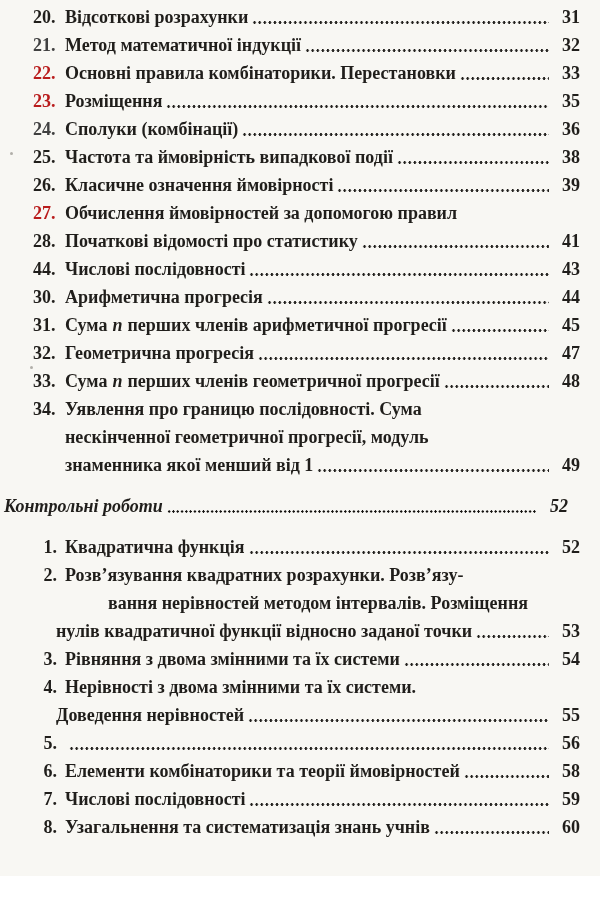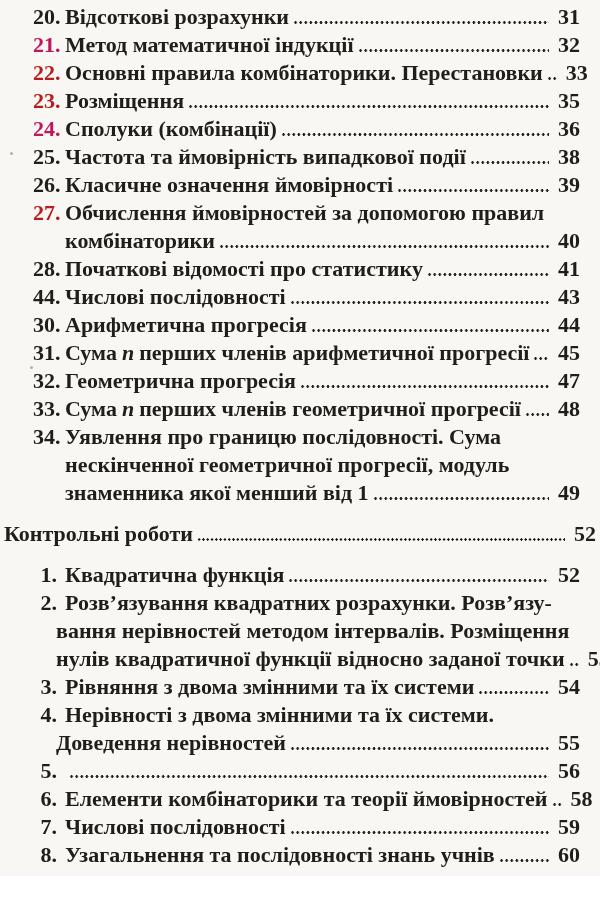--- a/index.html
+++ b/index.html
@@ -5,45 +5,45 @@
   html,body{margin:0;padding:0;}
   .page{
     position:relative;
     width:600px;height:876px;
     box-sizing:border-box;
     padding:3px 0 0 0;
     background:#f8f7f3;
     color:#201e1b;
     font-family:"Liberation Serif","DejaVu Serif",serif;
     font-weight:700;
-    font-size:22px;
+    font-size:18px;
     line-height:28px;
     overflow:hidden;
   }
   .row{display:flex;align-items:stretch;height:28px;padding:0 20px 0 33px;}
   .row .txt{white-space:nowrap;flex:0 0 auto;}
   .s1 .num{flex:0 0 30px;margin-right:2px;}
   .s2 .num{flex:0 0 24px;text-align:right;margin-right:8px;}
   .ca{padding-left:65px;}           
-  .cb{padding-left:56px;}           
+  .cb{padding-left:56px;justify-content:center;}           
   .dots{
     flex:1 1 12px;min-width:10px;height:3px;
     align-self:flex-end;margin:0 3px 7px 4px;
     background-image:radial-gradient(circle,#23211e 1.15px,rgba(0,0,0,0) 1.5px);
     background-size:5.1px 3px;background-repeat:repeat-x;
   }
   .pg{flex:0 0 28px;text-align:right;}
-  .hrow{padding:0 4px 0 4px;}
+  .hrow{padding:0 32px 0 4px;font-style:italic;}
   .hrow .dots{
     background-image:radial-gradient(circle,#14120f 1.05px,rgba(0,0,0,0) 1.35px);
     background-size:4.3px 3px;margin-bottom:7px;
   }
   .mvar{font-style:italic;margin:0 5px;}
   .fl{color:#b91c1c;}               
-  .fm{color:#be185d;}               
+  .fm{color:#404040;}               
   .sp{height:13px;}
   .speck{position:absolute;width:3px;height:3px;border-radius:50%;background:#9a9790;opacity:.75;}
   .streak{
     position:absolute;left:58px;right:20px;top:893px;height:4px;border-radius:2px;
     background:repeating-linear-gradient(90deg,rgba(70,68,64,.55) 0 7px,rgba(150,147,140,.35) 7px 14px);
     filter:blur(.8px);
   }
 </style>
 </head>
 <body>
@@ -89,25 +89,20 @@
   <div class="row s1">
     <span class="num">26.</span>
     <span class="txt">Класичне означення ймовірності</span>
     <span class="dots"></span>
     <span class="pg">39</span>
   </div>
   <div class="row s1">
     <span class="num fl">27.</span>
     <span class="txt">Обчислення ймовірностей за допомогою правил</span>
   </div>
-  <div class="row ca">
-    <span class="txt">комбінаторики</span>
-    <span class="dots"></span>
-    <span class="pg">40</span>
-  </div>
   <div class="row s1">
     <span class="num">28.</span>
     <span class="txt">Початкові відомості про статистику</span>
     <span class="dots"></span>
     <span class="pg">41</span>
   </div>
   <div class="row s1">
     <span class="num">44.</span>
     <span class="txt">Числові послідовності</span>
     <span class="dots"></span>
@@ -205,21 +200,21 @@
     <span class="pg">58</span>
   </div>
   <div class="row s2">
     <span class="num">7.</span>
     <span class="txt">Числові послідовності</span>
     <span class="dots"></span>
     <span class="pg">59</span>
   </div>
   <div class="row s2">
     <span class="num">8.</span>
-    <span class="txt">Узагальнення та послідовності знань учнів</span>
+    <span class="txt">Узагальнення та систематизація знань учнів</span>
     <span class="dots"></span>
     <span class="pg">60</span>
   </div>
 
   <div class="speck" style="left:10px;top:152px;"></div>
   <div class="speck" style="left:30px;top:366px;"></div>
   <div class="speck" style="left:36px;top:881px;"></div>
   <div class="streak"></div>
 
 </div>

